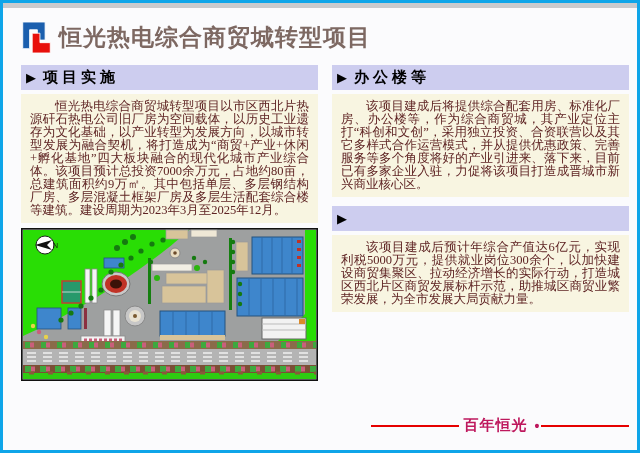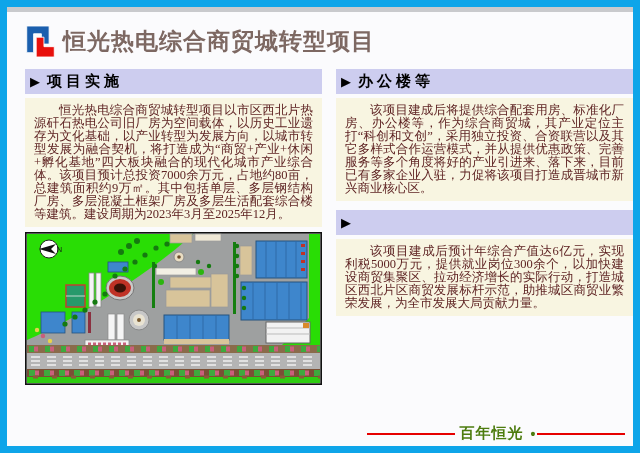--- a/index.html
+++ b/index.html
@@ -1,20 +1,20 @@
 <!DOCTYPE html>
 <html><head>
 <meta charset="utf-8">
 <style>
   * { margin:0; padding:0; box-sizing:border-box; }
   html,body { width:640px; height:453px; }
   body { font-family:"Liberation Sans", sans-serif; background:#ffffff; }
   .slide {
     position:relative; width:640px; height:453px;
-    background:#fbfbfd; border:7px solid #0ea5e9; overflow:hidden;
+    background:#fbfbfd; border:3px solid #0ea5e9; overflow:hidden;
   }
   .top-bar { position:absolute; left:0; top:0; width:640px; height:5px; background:#c9cacd; }
   .brand-row { position:absolute; left:18px; top:18px; display:flex; align-items:center; }
   .logo { width:31px; height:33px; margin-right:7px; }
   .page-title {
     font-size:23px; font-weight:bold; color:#7d6862; letter-spacing:1px;
     font-family:"Liberation Sans", sans-serif; white-space:nowrap;
   }
   .col { position:absolute; top:62px; }
   .col-left  { left:18px;  width:297px; }
@@ -28,22 +28,22 @@
   .panel {
     margin-top:4px; background:#f8f5e1; padding:6px 9px;
     font-family:"Liberation Serif", serif;
     font-size:12.5px; line-height:13px; color:#5e2323;
     text-align:justify; 
   }
   .panel p { text-indent:2em; }
   .head-gap { margin-top:9px; }
   .site-plan { margin-top:5px; display:block; }
   .footer-slogan {
-    position:absolute; right:8px; bottom:3px; width:258px;
-    display:flex; align-items:center; color:#4d7c0f;justify-content:flex-end;
+    position:absolute; right:8px; bottom:15px; width:258px;
+    display:flex; align-items:center; color:#be185d;justify-content:flex-end;
   }
   .footer-slogan .line { flex:1; border-top:2px solid #e60000; }
   .footer-slogan .txt { font-size:15px; font-weight:bold; letter-spacing:1px; margin:0 5px; white-space:nowrap; }
   .footer-slogan .dot { font-size:14px; font-weight:bold; margin:0 2px; }
 </style>
 </head>
 <body>
 
 <div class="slide">
   <div class="top-bar"></div>

